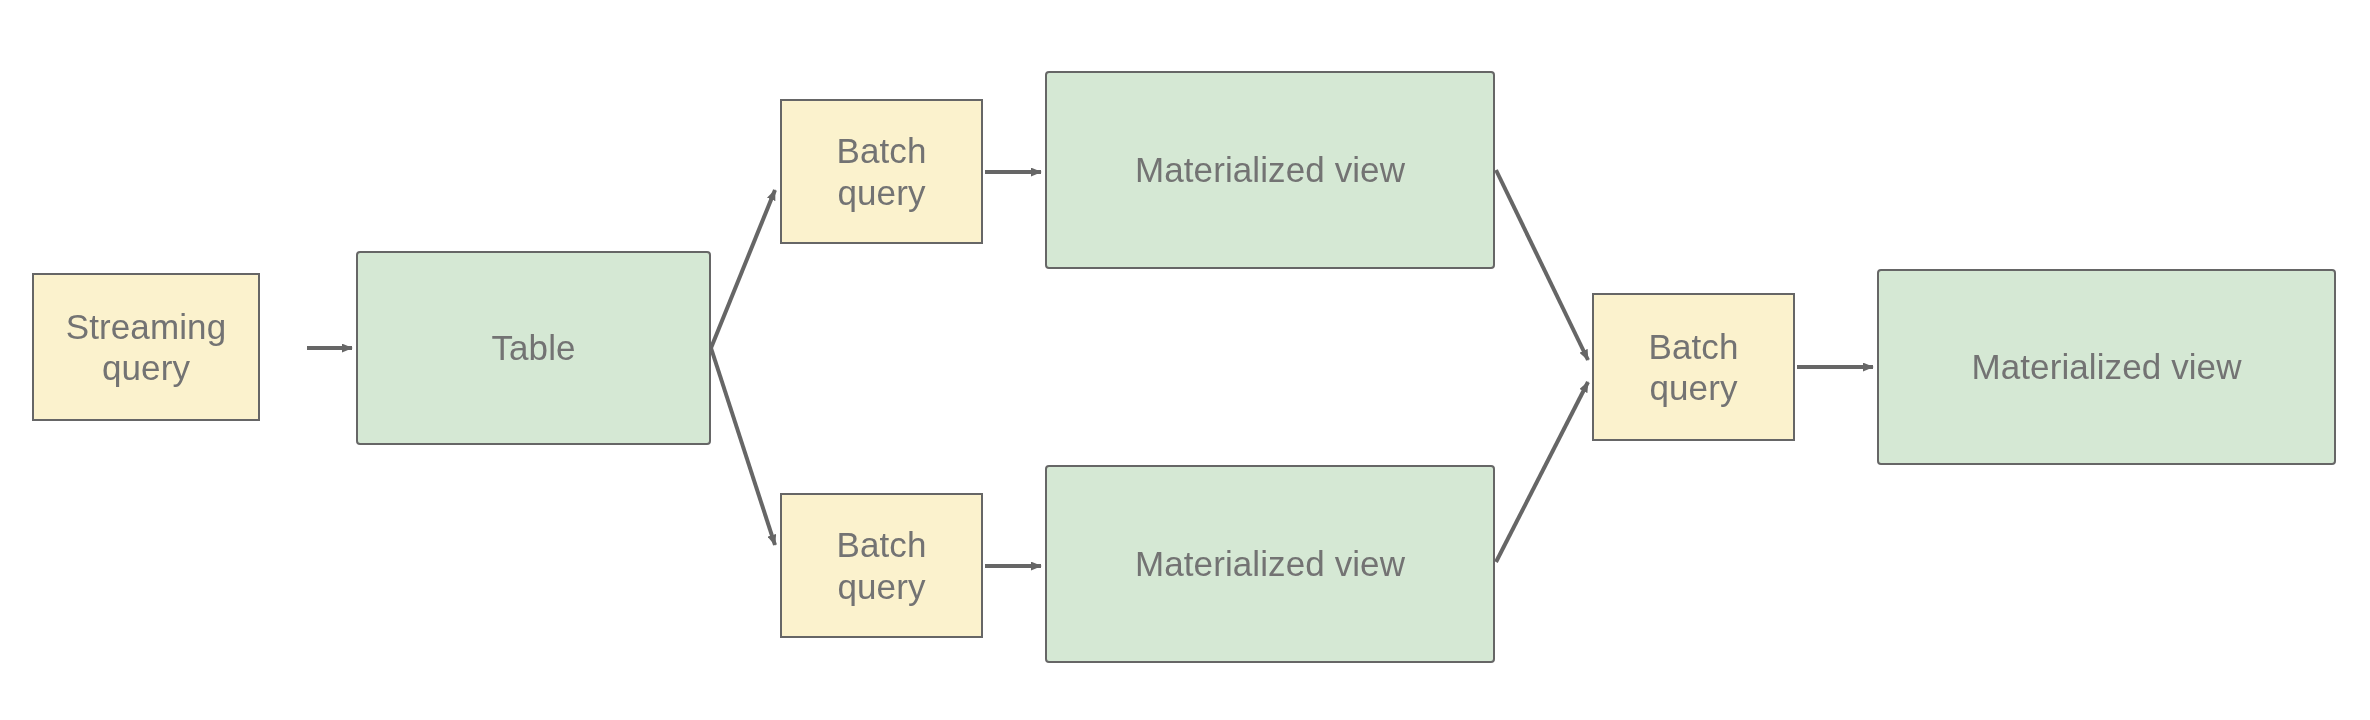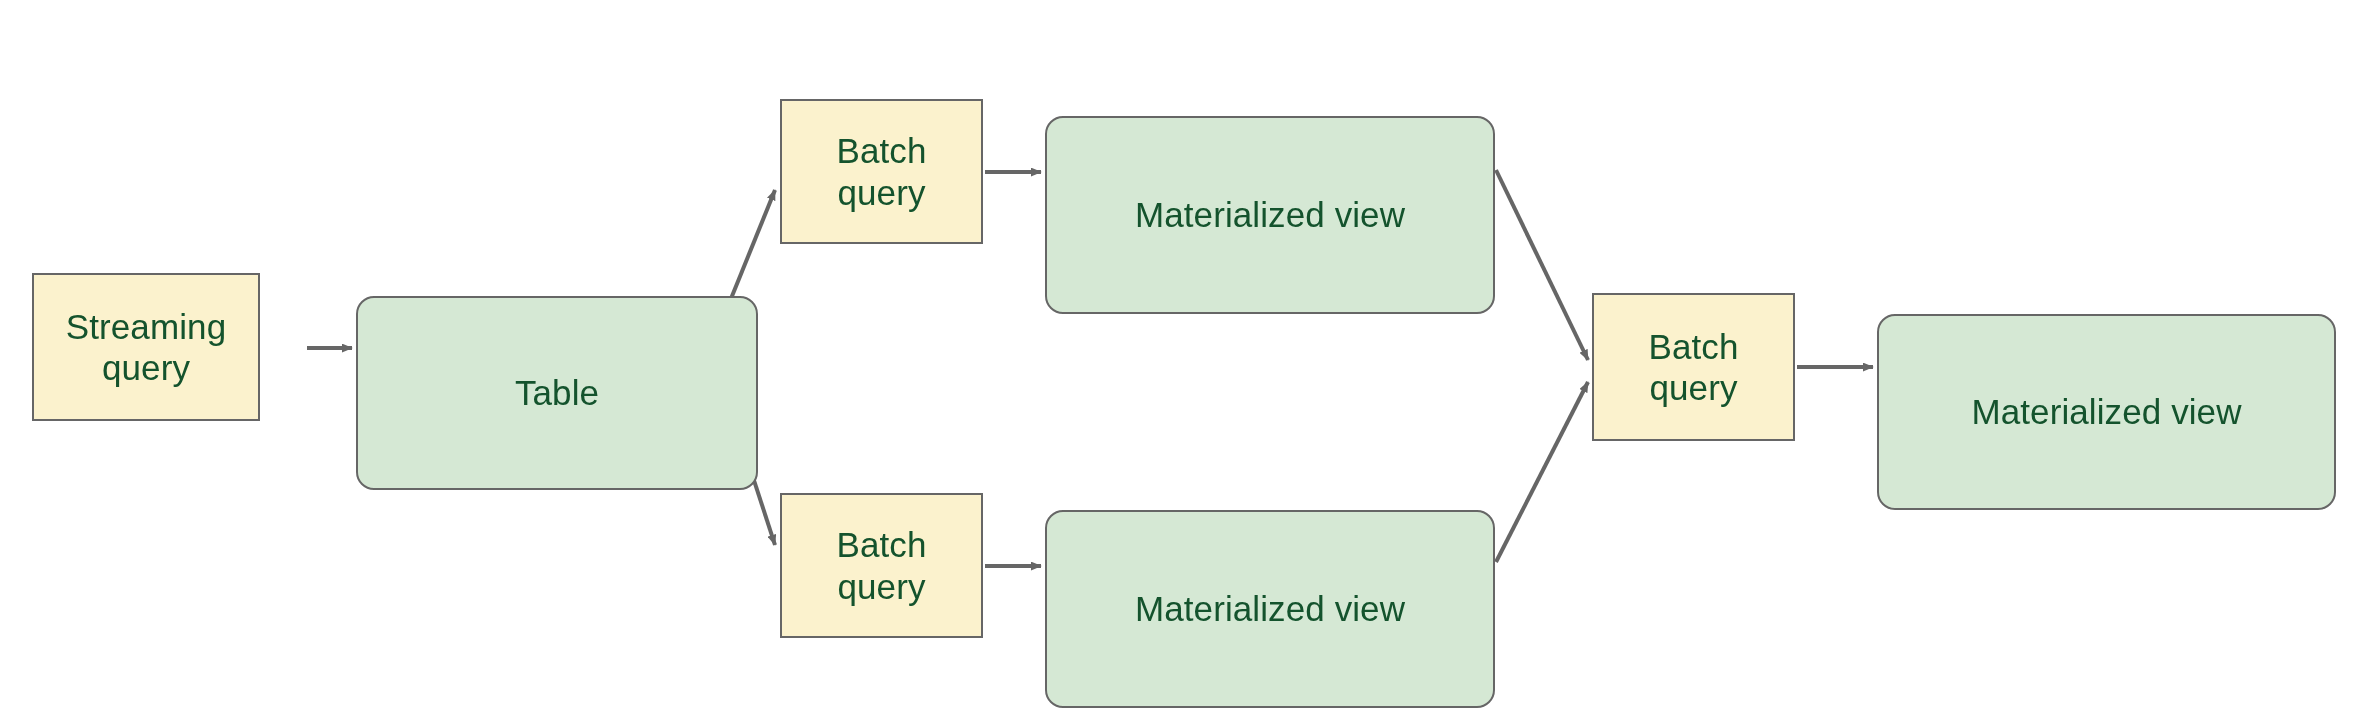--- a/index.html
+++ b/index.html
@@ -23,36 +23,35 @@
     height: 720px;
     pointer-events: none;
   }
   .node {
     position: absolute;
     box-sizing: border-box;
     display: flex;
     align-items: center;
     justify-content: center;
     text-align: center;
-    color: #14532d;
+    color: #737373;
     font-size: 35px;
     line-height: 1.18;
     letter-spacing: 0.1px;
     border: 2px solid #666666;
     white-space: pre-line;
     z-index: 2;
   }
   .node.query {
     background: #fbf2cd;
     border-radius: 0;
   }
   .node.view {
     background: #d5e8d4;
-    border-radius: 18px;
-    margin-top: 45px;
+    border-radius: 4px;
   }
   .node-label {
     display: block;
     white-space: pre-line;
   }
 </style>
 </head>
 <body>
 
 <div id="canvas">
@@ -95,21 +94,21 @@
     <g>
       <line x1="1797" y1="367" x2="1873" y2="367" stroke="#666666" stroke-width="4" marker-end="url(#arrowhead)"></line>
     </g>
   </svg>
 
   <div class="node query" style="left:32px; top:273px; width:228px; height:148px;">
     <span class="node-label">Streaming
 query</span>
   </div>
 
-  <div class="node view" style="left:356px; top:251px; width:402px; height:194px;">
+  <div class="node view" style="left:356px; top:251px; width:355px; height:194px;">
     <span class="node-label">Table</span>
   </div>
 
   <div class="node query" style="left:780px; top:99px; width:203px; height:145px;">
     <span class="node-label">Batch
 query</span>
   </div>
 
   <div class="node view" style="left:1045px; top:71px; width:450px; height:198px;">
     <span class="node-label">Materialized view</span>

